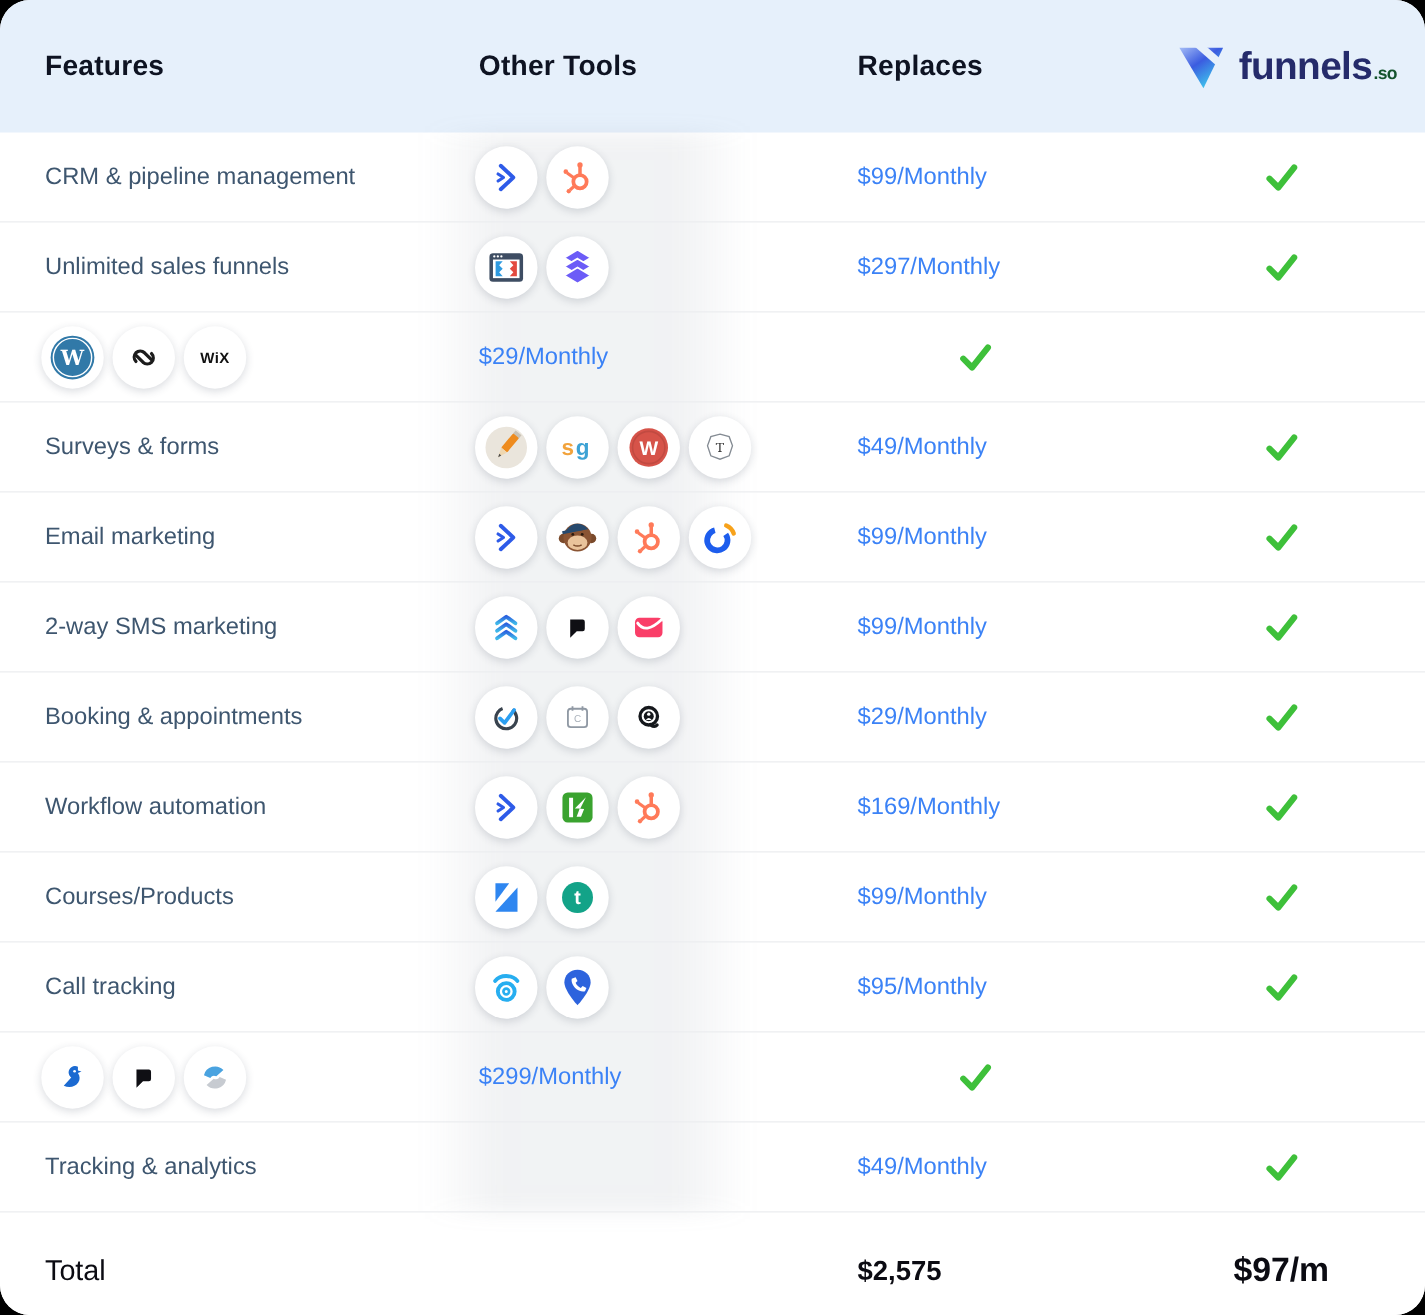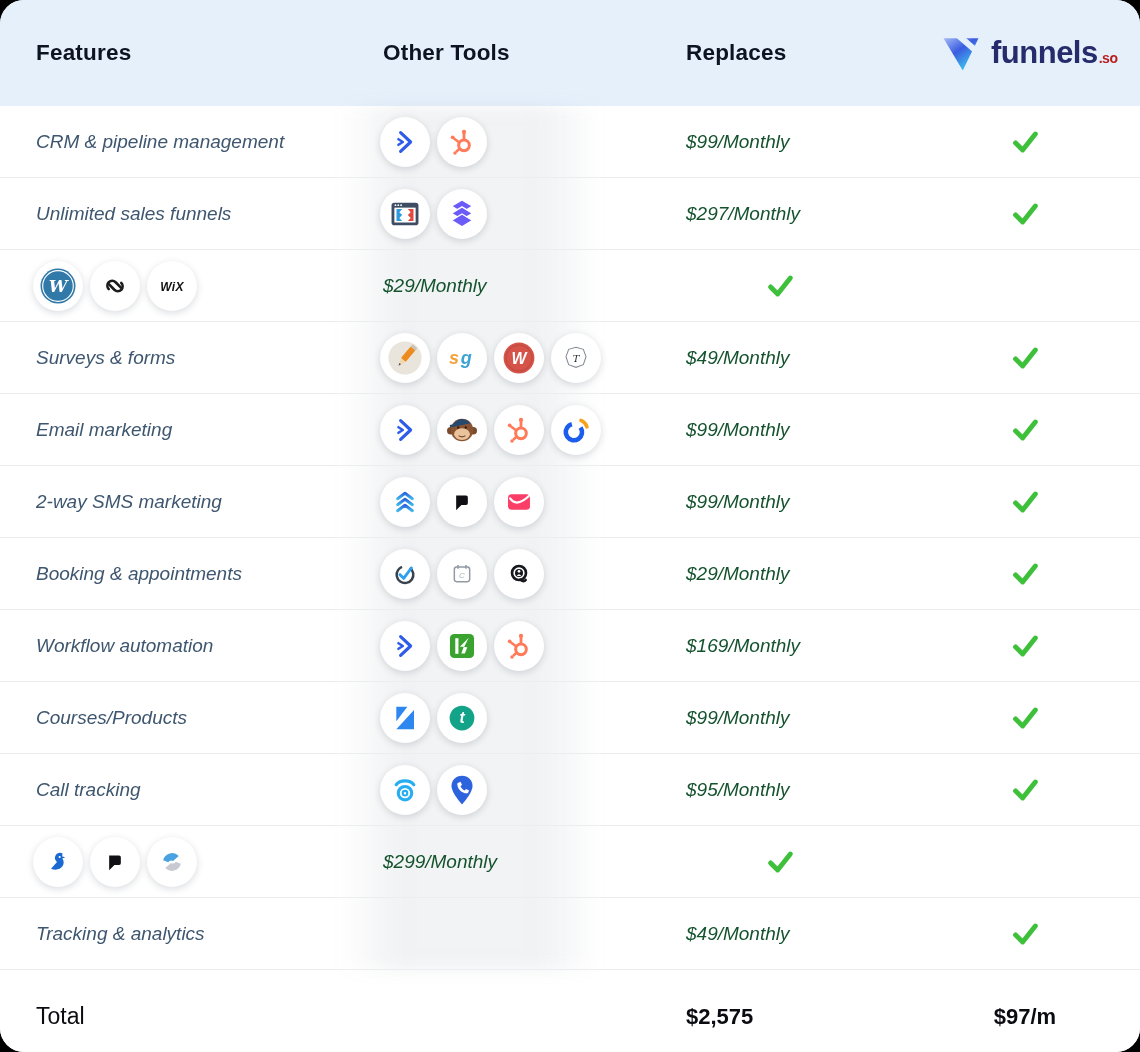--- a/index.html
+++ b/index.html
@@ -7,46 +7,46 @@
     width:1140px;height:1052px;background:#fff;border-radius:24px;overflow:hidden;
     position:relative;font-family:"Liberation Sans",sans-serif;
   }
   .header{
     height:106px;background:#e6f0fb;
     display:grid;grid-template-columns:347px 303px 290px 1fr;align-items:center;
   }
   .h-cell{font-size:22.5px;font-weight:700;color:#0e1322;padding-left:36px;letter-spacing:.2px;}
   .h-brand{display:flex;justify-content:flex-end;align-items:center;padding-right:34px;gap:9px;}
   .brand-word{font-size:31px;font-weight:800;color:#252b6b;letter-spacing:-.5px;display:flex;align-items:baseline;text-align:center;}
-  .brand-tld{font-size:14px;font-weight:700;color:#b91c1c;margin-left:1px;}
-  .rows{position:relative;font-style:italic;}
+  .brand-tld{font-size:14px;font-weight:700;color:#14532d;margin-left:1px;}
+  .rows{position:relative;}
   .glow-band{
     position:absolute;left:340px;top:0;bottom:0;width:260px;pointer-events:none;
     background:linear-gradient(90deg,rgba(120,130,145,0) 0%,rgba(120,130,145,.10) 22%,rgba(120,130,145,.10) 78%,rgba(120,130,145,0) 100%);
     filter:blur(8px);
   }
   .row{
     display:grid;grid-template-columns:347px 303px 290px 1fr;align-items:center;
     height:71px;border-bottom:1px solid #ebedf0;position:relative;
   }
   .feature{padding-left:36px;font-size:19px;color:#3e566f;}
   .icons{padding-left:33px;display:flex;gap:7px;}
   .icon-circle{
     width:50px;height:50px;border-radius:50%;background:#fff;flex:0 0 auto;
     box-shadow:0 2px 7px rgba(45,55,75,.18);
     display:flex;align-items:center;justify-content:center;
   }
-  .price{padding-left:36px;font-size:19px;color:#14532d;}
+  .price{padding-left:36px;font-size:19px;color:#3b82f6;}
   .check-cell{display:flex;justify-content:center;padding-right:30px;}
   .total-row{
     display:grid;grid-template-columns:347px 303px 290px 1fr;align-items:center;height:93px;background:#fff;
   }
   .total-label{padding-left:36px;font-size:23px;font-weight:400;color:#0b0b12;}
   .total-price{padding-left:36px;font-size:22px;font-weight:700;color:#0b0b12;}
-  .total-funnels{display:flex;justify-content:center;padding-right:30px;font-size:22px;font-weight:700;color:#0b0b12;}
+  .total-funnels{display:flex;justify-content:center;padding-right:30px;font-size:27px;font-weight:700;color:#0b0b12;}
 </style>
 </head>
 <body>
 
 <div class="card">
 
   <div class="header">
     <div class="h-cell">Features</div>
     <div class="h-cell">Other Tools</div>
     <div class="h-cell">Replaces</div>

